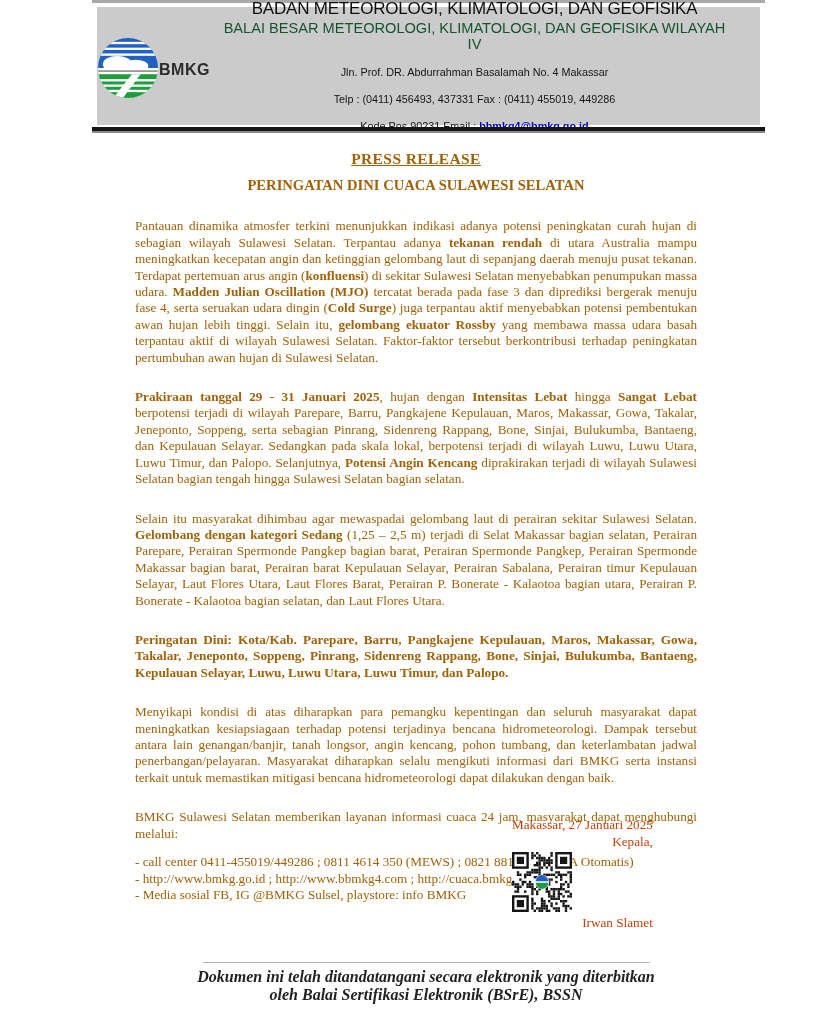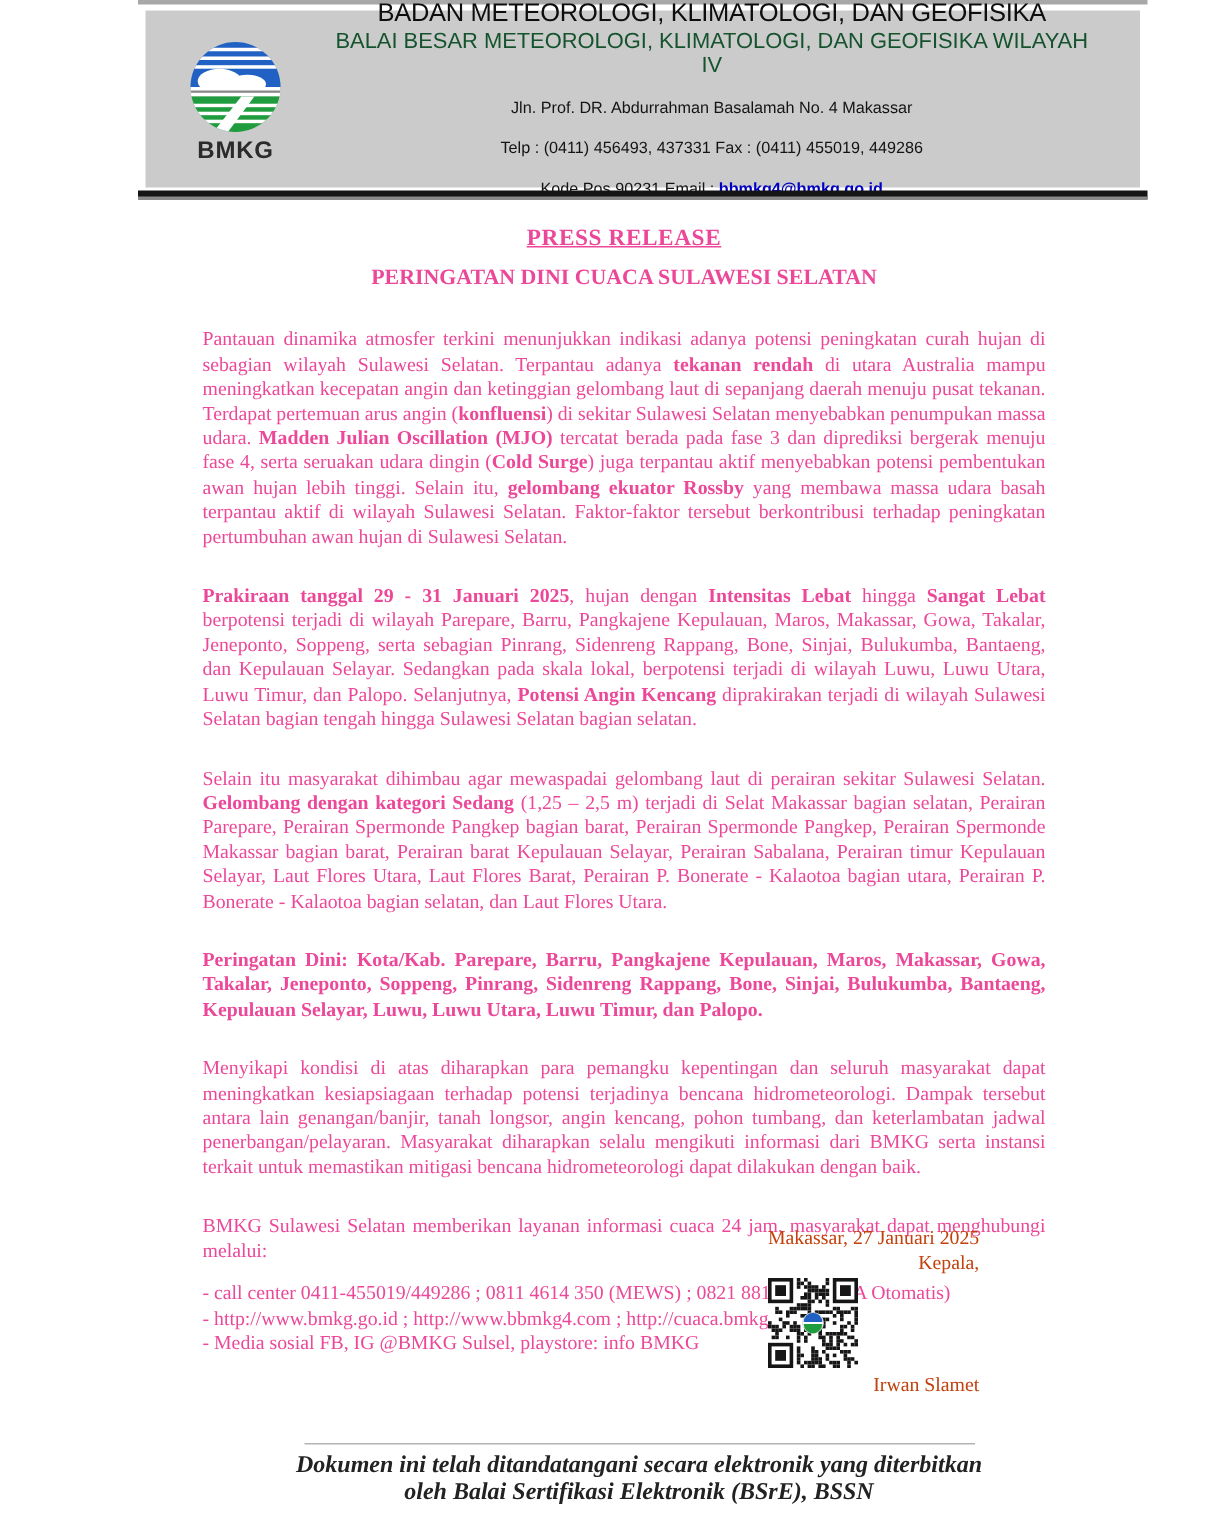--- a/index.html
+++ b/index.html
@@ -1,28 +1,28 @@
 <!DOCTYPE html>
 <html><head>
 <meta charset="utf-8">
 <style>
   html,body{margin:0;padding:0;background:#ffffff;}
   .page{position:relative;width:819px;height:1024px;background:#ffffff;overflow:hidden;color:#1a1a1a;}
   .top-strip{position:absolute;left:92px;top:0;width:673px;height:3px;background:#a8a8a8;}
   .header-box{position:absolute;left:97px;top:7px;width:663px;height:118px;background:#cbcbcb;display:flex;align-items:center;}
-  .logo-wrap{width:120px;display:flex;flex-direction:column;align-items:center;padding-top:4px;}
+  .logo-wrap{width:120px;display:flex;flex-direction:row;align-items:center;padding-top:4px;}
   .logo-svg{width:62px;height:62px;display:block;}
   .logo-label{font-family:"Liberation Sans",sans-serif;font-weight:bold;font-size:16px;color:#2b2b2b;letter-spacing:.5px;margin-top:3px;}
   .header-text{flex:1;text-align:center;font-family:"Liberation Sans",sans-serif;padding-right:28px;}
   .org1{font-size:17px;font-weight:normal;color:#0d0d0d;letter-spacing:-.2px;}
   .org2{font-size:14.6px;margin-top:1px;color:#14532d;}
   .hsmall{font-size:10.8px;margin-top:13px;color:#141414;line-height:14px;}
   .email{color:#0000c4;font-weight:bold;text-decoration:underline;cursor:pointer;}
   .rule{position:absolute;left:92px;top:127px;width:673px;height:4px;background:#151515;border-bottom:2px solid #8a8a8a;}
-  .content{position:absolute;left:135px;top:146px;width:562px;font-family:"Liberation Serif","DejaVu Serif",serif;font-size:13.2px;line-height:16.4px;text-align:justify;color:#ec4899;}
+  .content{position:absolute;left:135px;top:146px;width:562px;font-family:"Liberation Serif","DejaVu Serif",serif;font-size:13.2px;line-height:16.4px;text-align:justify;color:#a16207;}
   .doc-title{text-align:center;font-weight:bold;font-size:15.5px;text-decoration:underline;letter-spacing:.4px;margin:5px 0 9px;}
   .doc-sub{text-align:center;font-weight:bold;font-size:14.6px;line-height:19px;}
   .doc-num{text-align:center;font-size:13.2px;margin-top:2px;}
   .para{margin-top:23px;}
   .para b{font-weight:bold;}
   .contact-lines{margin-top:12px;text-align:left;}
   .contact-line{line-height:16.6px;}
   .sig{position:absolute;left:512px;top:816px;font-family:"Liberation Serif","DejaVu Serif",serif;font-size:13.2px;line-height:17px;color:#c2410c;text-align:right;}
   .qr-svg{width:60px;height:60px;display:block;margin:2px 0 2px;}
   .footer{position:absolute;left:186px;top:962px;width:480px;text-align:center;font-family:"Liberation Serif","DejaVu Serif",serif;}

